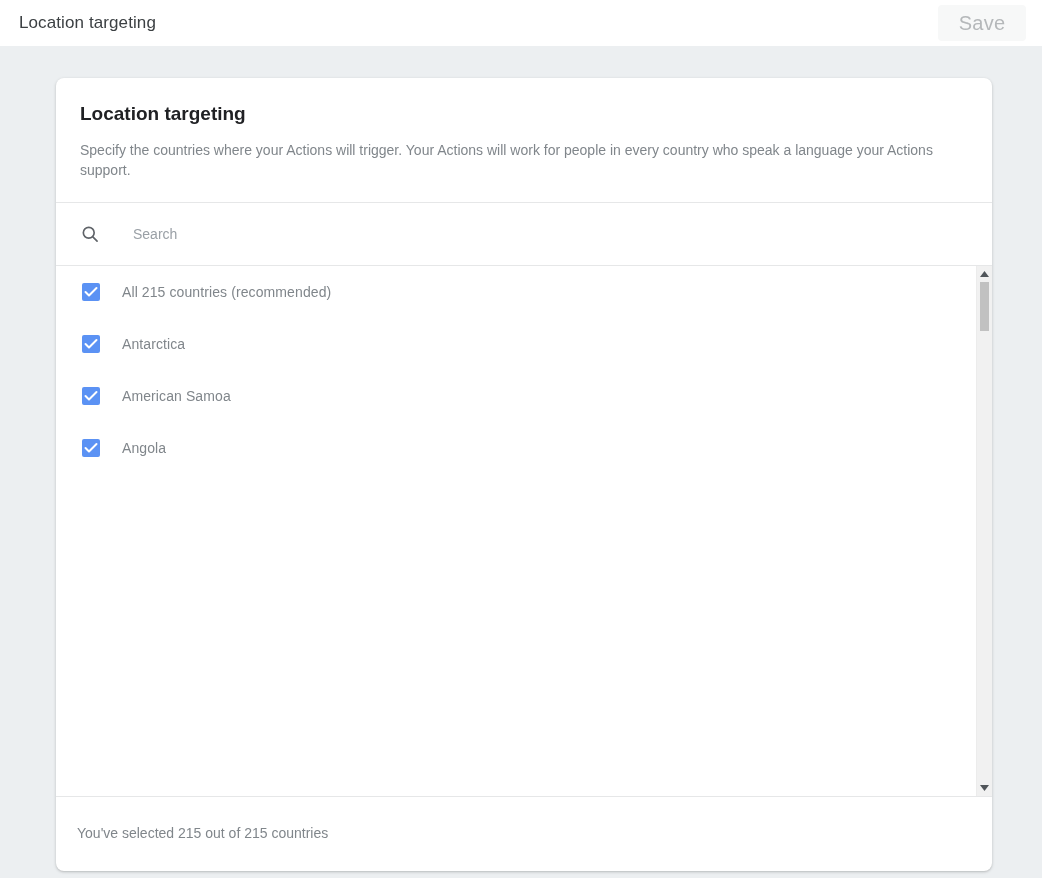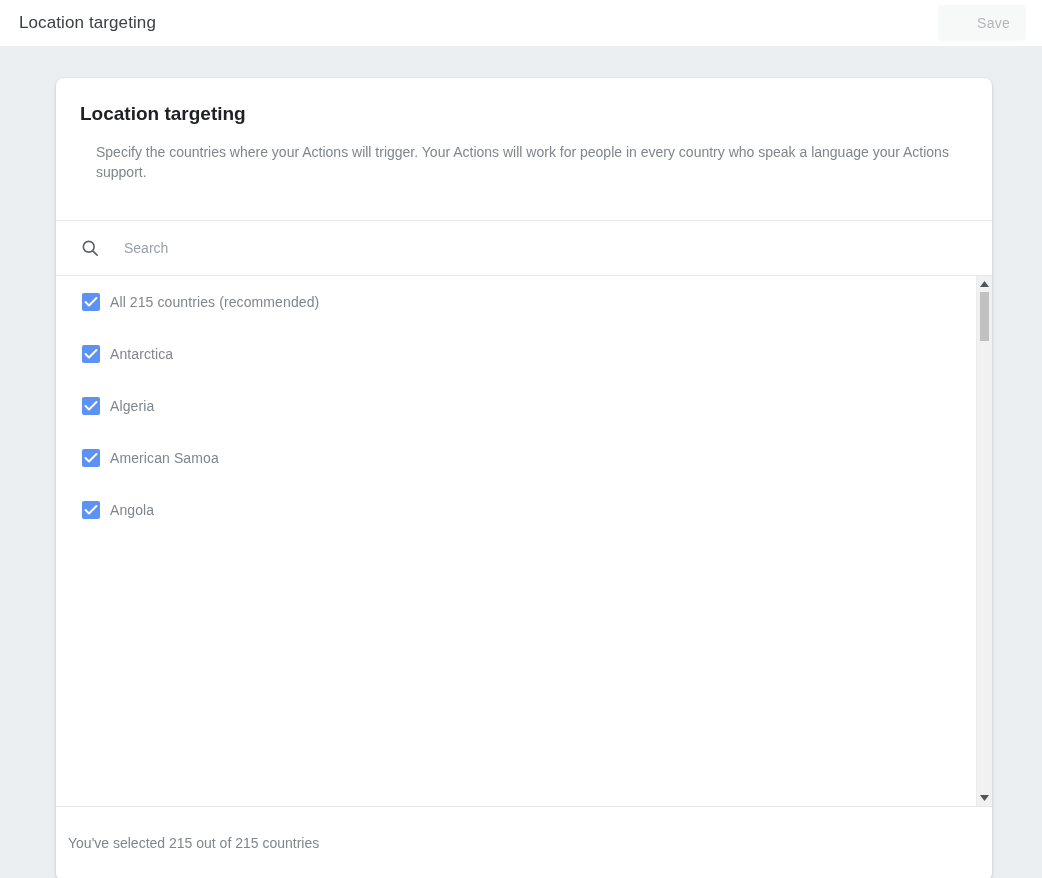--- a/index.html
+++ b/index.html
@@ -32,26 +32,25 @@
     letter-spacing: 0.1px;
     line-height: 22px;
   }
   .save-button {
     min-width: 88px;
     height: 36px;
     background: #f7f8f8;
     border: none;
     border-radius: 4px;
     color: #b5b8ba;
-    font-size: 14px;
+    font-size: 20px;
     font-family: "Liberation Sans", sans-serif;
     letter-spacing: 0.25px;
     cursor: default;
     padding: 0 16px;
-    text-align: right;
   }
 
   
   .page {
     height: 832px;
     background: #eceff1;
     padding: 32px 50px 0 56px;
   }
 
   .card {
@@ -71,32 +70,33 @@
     font-weight: bold;
     color: #202124;
     margin: 0 0 14px 0;
     letter-spacing: 0;
     line-height: 24px;
   }
   .card-desc {
     font-size: 14px;
     color: #80868b;
     line-height: 20px;
-    margin: 16px;
+    margin: 0;
     max-width: 870px;
   }
 
   
   .search-row {
     display: flex;
     align-items: center;
-    height: 56px;
+    height: 64px;
     border-top: 1px solid #e6e7e8;
     border-bottom: 1px solid #e6e7e8;
     padding: 0 24px;
+    gap: 9px;
   }
   .search-icon {
     width: 20px;
     height: 20px;
     flex: 0 0 20px;
     display: block;
   }
   .search-input {
     border: none;
     outline: none;
@@ -143,21 +143,21 @@
   }
   .cbox svg {
     position: absolute;
     left: 2px;
     top: 3px;
     width: 14px;
     height: 12px;
     display: block;
   }
   .country-label {
-    margin-left: 10px;
+    margin-left: 22px;
     font-size: 14px;
     color: #80868b;
     letter-spacing: 0.1px;
     line-height: 20px;
     user-select: none;
   }
 
   
   .list-scroll::-webkit-scrollbar {
     width: 16px;
@@ -205,21 +205,21 @@
     left: 3px;
     top: 16px;
     width: 9px;
     height: 49px;
     background: #c1c1c1;
   }
 
   
   .card-footer {
     border-top: 1px solid #e6e7e8;
-    padding: 26px 24px 28px 12px;
+    padding: 26px 24px 28px 21px;
   }
   .footer-text {
     font-size: 14px;
     color: #80868b;
     line-height: 20px;
   }
 </style>
 </head>
 <body>
 
@@ -264,28 +264,20 @@
               </svg>
             </span>
             <span class="country-label">Antarctica</span>
           </div>
           <div class="country-row">
             <span class="cbox">
               <svg viewBox="0 0 14 12">
                 <polyline points="1.5,6 5,9.5 12.5,2" fill="none" stroke="#ffffff" stroke-width="2" stroke-linecap="round" stroke-linejoin="round"></polyline>
               </svg>
             </span>
-            <span class="country-label">Algeria</span>
-          </div>
-          <div class="country-row">
-            <span class="cbox">
-              <svg viewBox="0 0 14 12">
-                <polyline points="1.5,6 5,9.5 12.5,2" fill="none" stroke="#ffffff" stroke-width="2" stroke-linecap="round" stroke-linejoin="round"></polyline>
-              </svg>
-            </span>
             <span class="country-label">American Samoa</span>
           </div>
           <div class="country-row">
             <span class="cbox">
               <svg viewBox="0 0 14 12">
                 <polyline points="1.5,6 5,9.5 12.5,2" fill="none" stroke="#ffffff" stroke-width="2" stroke-linecap="round" stroke-linejoin="round"></polyline>
               </svg>
             </span>
             <span class="country-label">Angola</span>
           </div>

